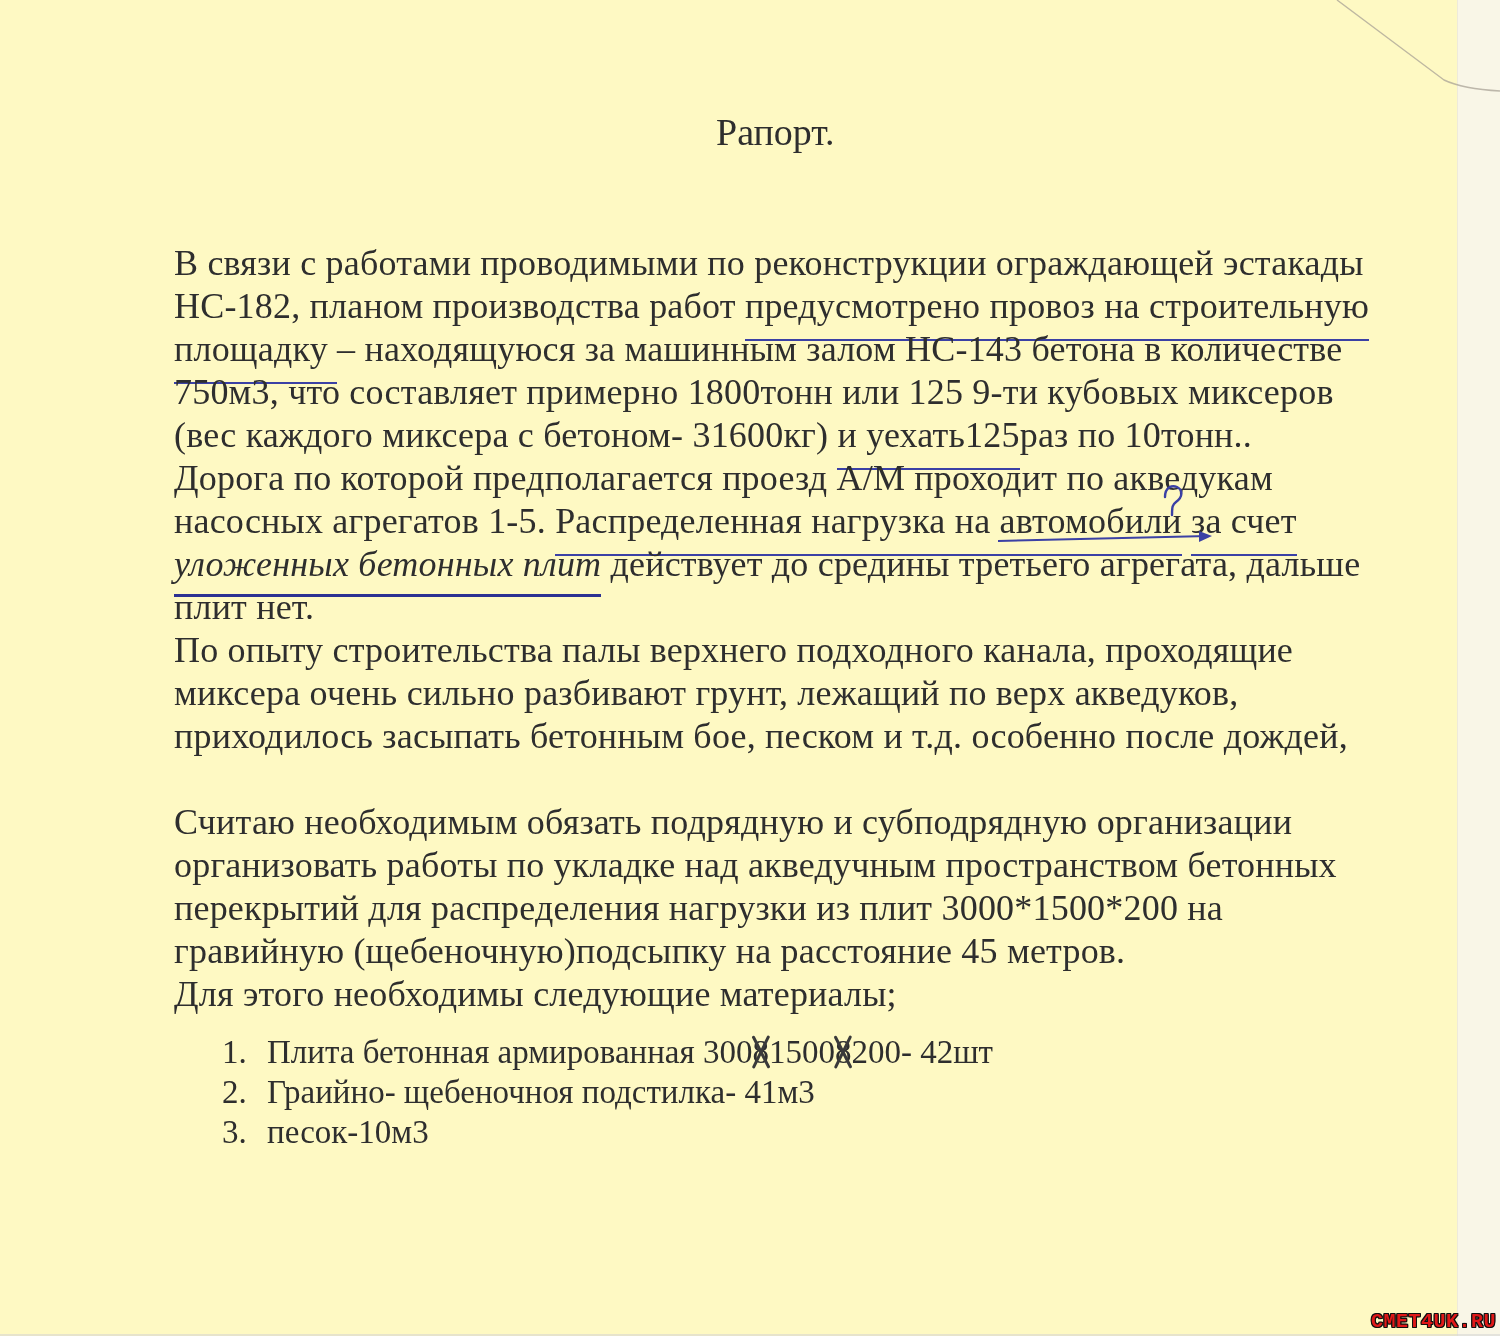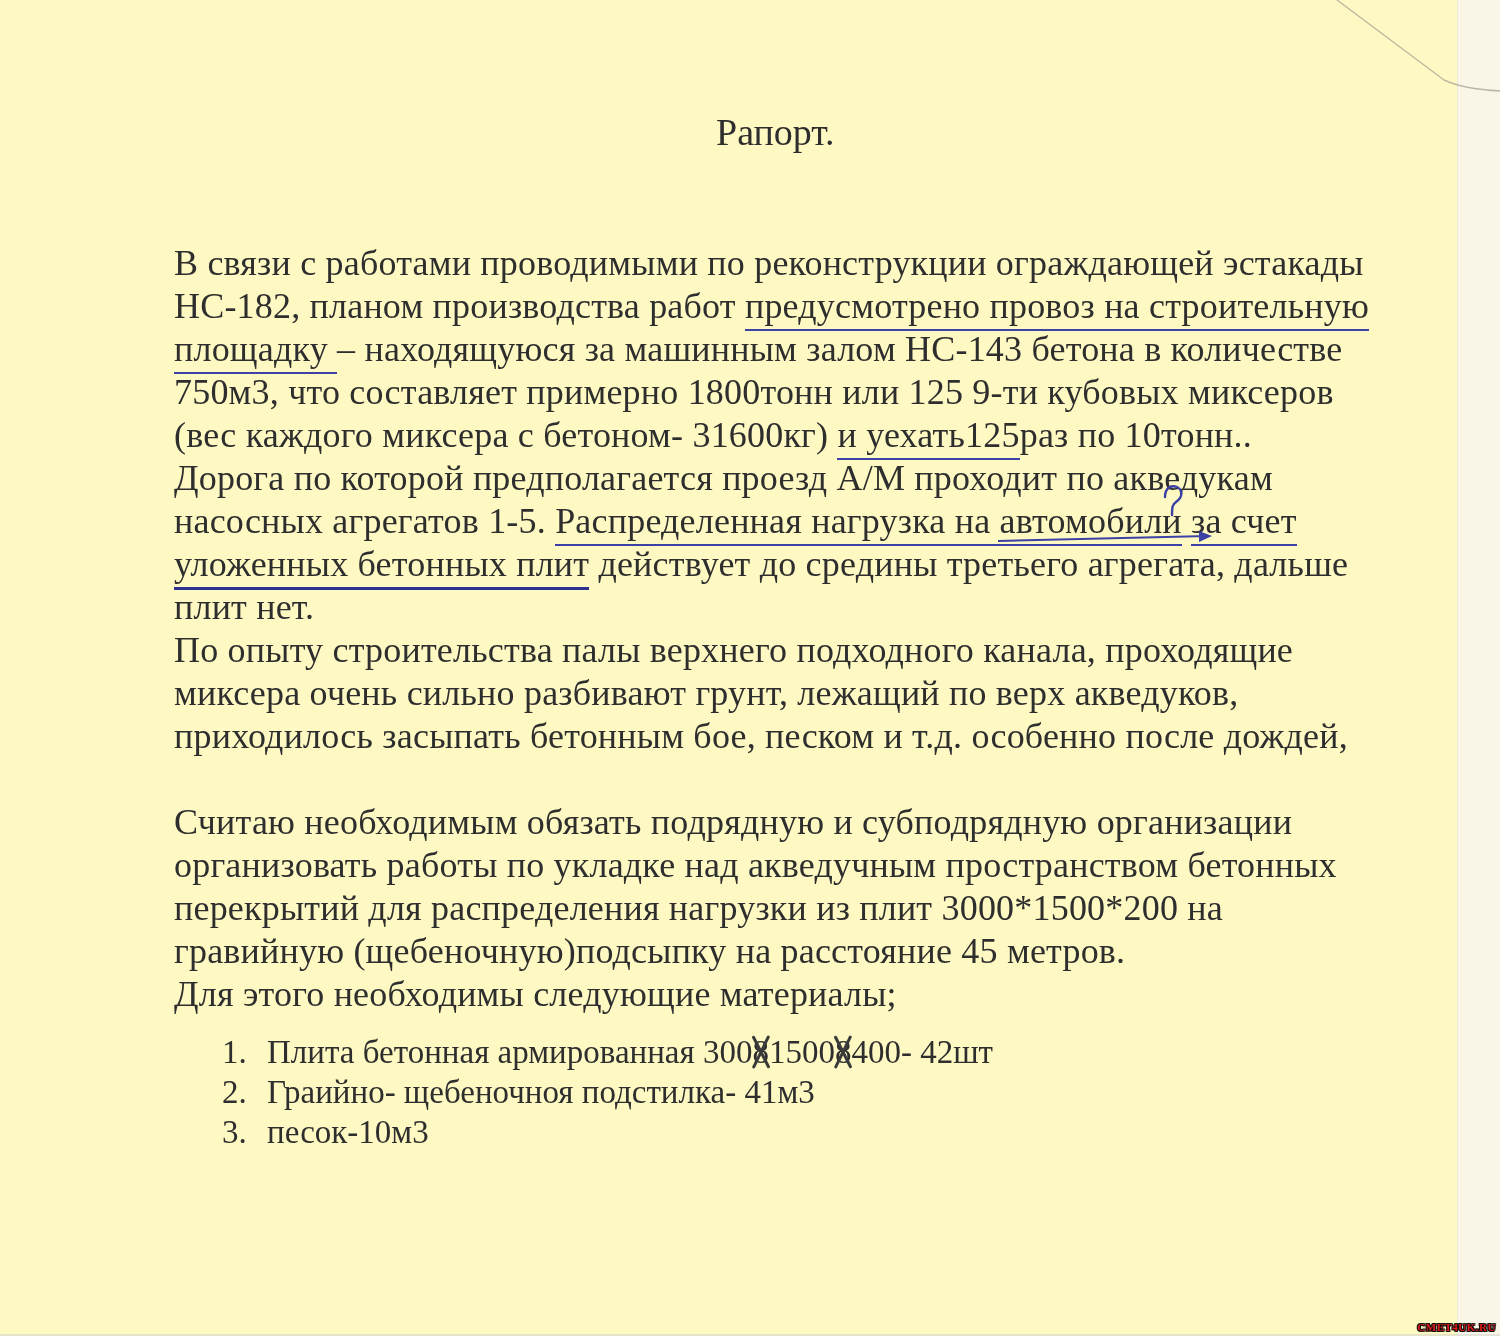--- a/index.html
+++ b/index.html
@@ -26,44 +26,45 @@
     font-size:38px;color:#2e2e2e;white-space:pre;
   }
   .line{
     position:absolute;left:174px;
     font-size:36px;line-height:40px;color:#2e2e2e;
     white-space:pre;letter-spacing:.2px;
   }
   
   .u{
     border-bottom:2px solid #3b41a5;
-    padding-bottom:3px;
+    padding-bottom:13px;
   }
   .u-thick{
     border-bottom:3px solid #2c3192;
-    padding-bottom:3px;
+    padding-bottom:10px;
+    font-style:italic;
   }
   
   .x8{position:relative;display:inline-block;}
   .x8::before,.x8::after{
     content:"";position:absolute;left:50%;top:50%;
     width:3px;height:36px;background:#3a3a3a;border-radius:2px;
   }
   .x8::before{transform:translate(-50%,-50%) rotate(26deg);}
   .x8::after{transform:translate(-50%,-50%) rotate(-27deg);}
   .list-item{
     position:absolute;left:222px;
     font-size:33px;line-height:40px;color:#2e2e2e;white-space:pre;
   }
   .list-num{display:inline-block;width:45px;}
   .pen-mark{position:absolute;pointer-events:none;}
   .watermark{
     position:absolute;right:4px;bottom:3px;
-    font-family:Liberation Serif, serif;
-    font-weight:bold;font-size:11px;letter-spacing:.5px;
+    font-family:Liberation Mono, monospace;
+    font-weight:bold;font-size:20px;letter-spacing:.5px;
     color:#e01818;
     text-shadow:-1px 0 #111,1px 0 #111,0 -1px #111,0 1px #111,
                 -1px -1px #111,1px 1px #111,1px -1px #111,-1px 1px #111;
   }
 </style>
 </head>
 <body>
 
 <div class="scan-page">
 
@@ -95,21 +96,21 @@
 
   <svg class="pen-mark" style="left:1160px;top:484px" width="34" height="38">
     <path d="M5,13 C5,3 12,1 17,3 C23,6 23,13 16,18 C12.5,20.5 12,23 12,31" fill="none" stroke="#3b41a5" stroke-width="2.4" stroke-linecap="round"></path>
   </svg>
 
   <svg class="pen-mark" style="left:996px;top:528px" width="232" height="22">
     <line x1="2" y1="13" x2="212" y2="8" stroke="#3b41a5" stroke-width="2"></line>
     <path d="M203,3 L216,8 L203,14 Z" fill="#3b41a5"></path>
   </svg>
 
-  <div class="list-item" style="top:1032px"><span class="list-num">1.</span><span>Плита бетонная армированная 300</span><span class="x8">8</span><span>1500</span><span class="x8">8</span><span>400- 42шт</span></div>
+  <div class="list-item" style="top:1032px"><span class="list-num">1.</span><span>Плита бетонная армированная 300</span><span class="x8">8</span><span>1500</span><span class="x8">8</span><span>200- 42шт</span></div>
   <div class="list-item" style="top:1072px"><span class="list-num">2.</span><span>Граийно- щебеночноя подстилка- 41м3</span></div>
   <div class="list-item" style="top:1112px"><span class="list-num">3.</span><span>песок-10м3</span></div>
 
   <div class="bottom-edge"></div>
 
   <div class="watermark">CMET4UK.RU</div>
 
 </div>
 
 </body></html>

